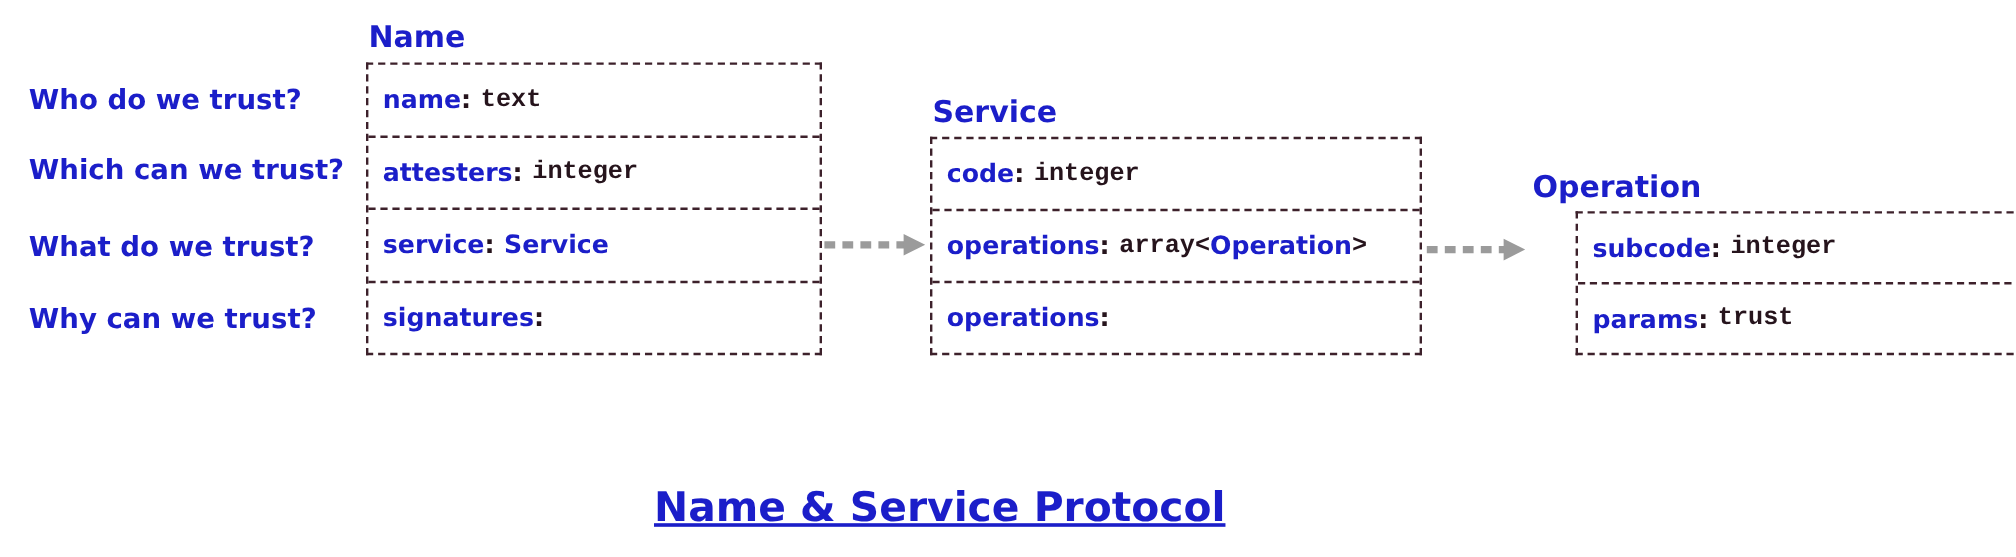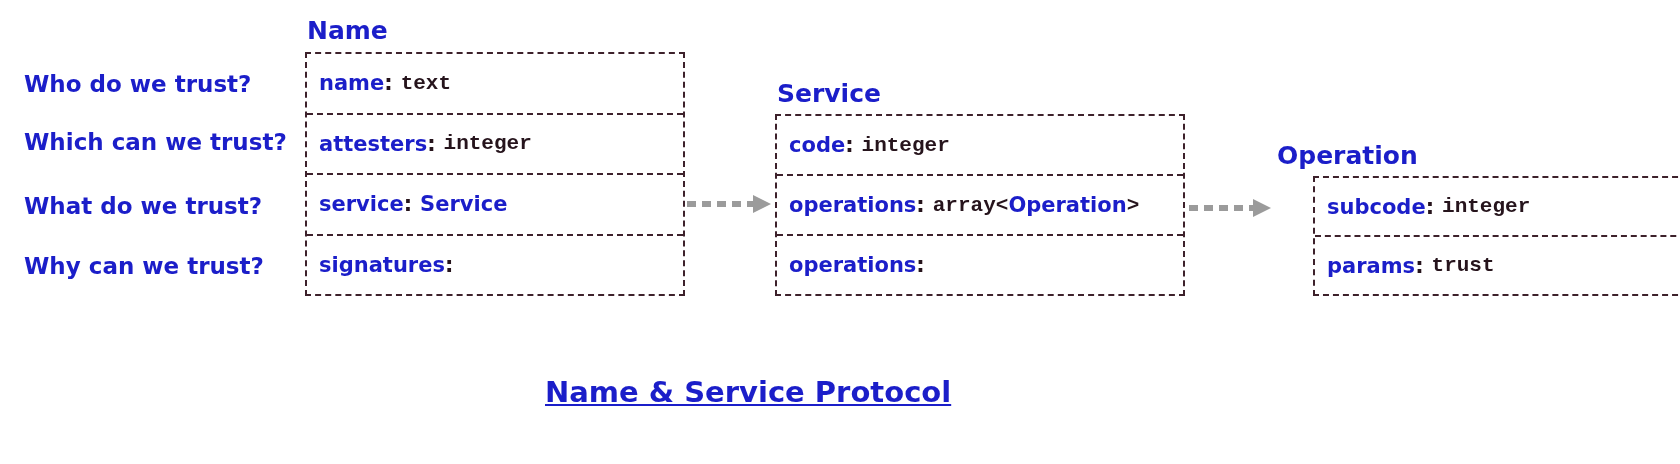--- a/index.html
+++ b/index.html
@@ -30,22 +30,22 @@
     flex:1;display:flex;align-items:center;padding-left:12px;
     font-size:21px;white-space:nowrap;
   }
   .field-row + .field-row{border-top:2px dashed var(--border);}
   .field-label{color:var(--blue);}
   .field-sep{color:var(--dark);margin-right:8px;}
   .type-plain{color:var(--dark);font-family:Liberation Mono, monospace;}
   .type-ref{color:var(--blue);}
   .arrow{position:absolute;}
   .caption{
-    position:absolute;left:545px;top:375px;
-    font-size:29px;color:var(--blue);text-decoration:underline;
+    position:absolute;left:545px;top:403px;
+    font-size:34px;color:var(--blue);text-decoration:underline;
     white-space:nowrap;cursor:pointer;
   }
 </style>
 </head>
 <body>
 
 <div class="question" style="top:71px">Who do we trust?</div>
 <div class="question" style="top:129px">Which can we trust?</div>
 <div class="question" style="top:193px">What do we trust?</div>
 <div class="question" style="top:253px">Why can we trust?</div>

